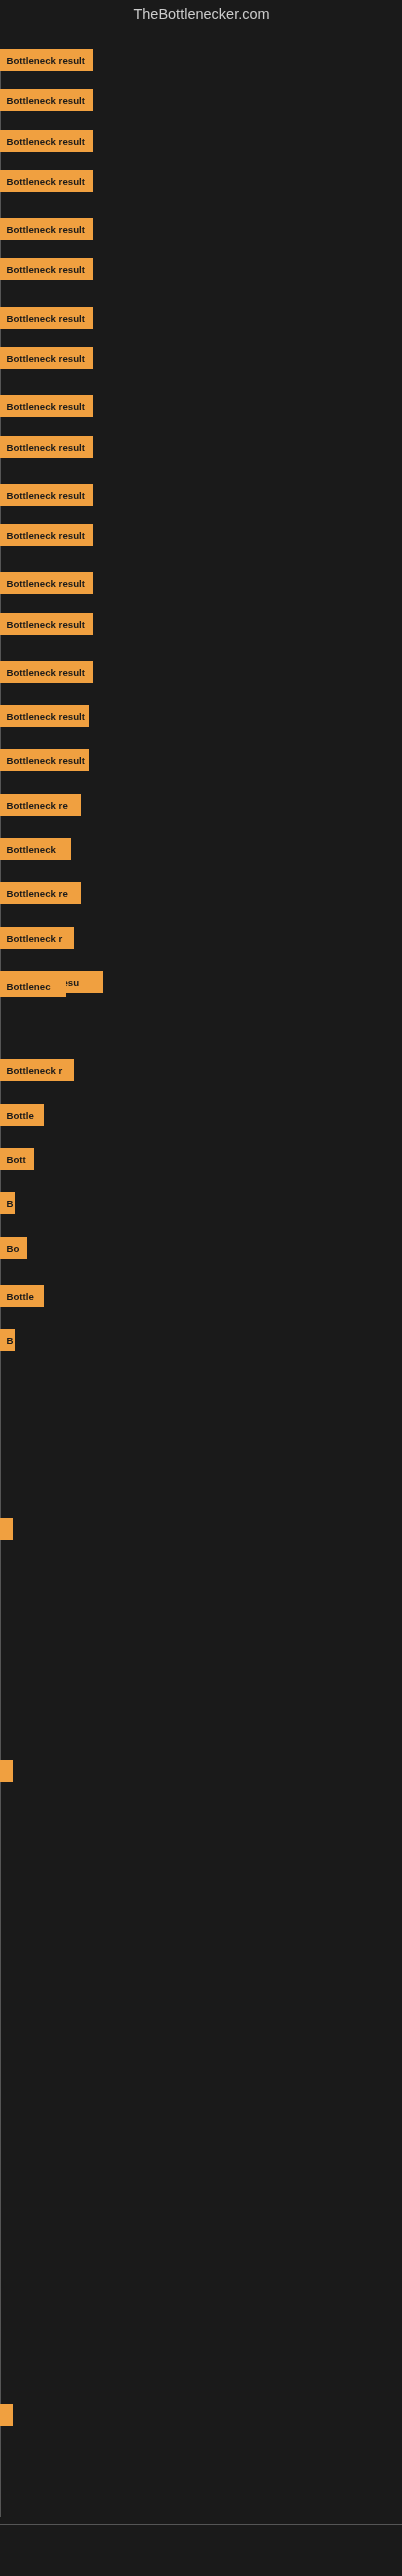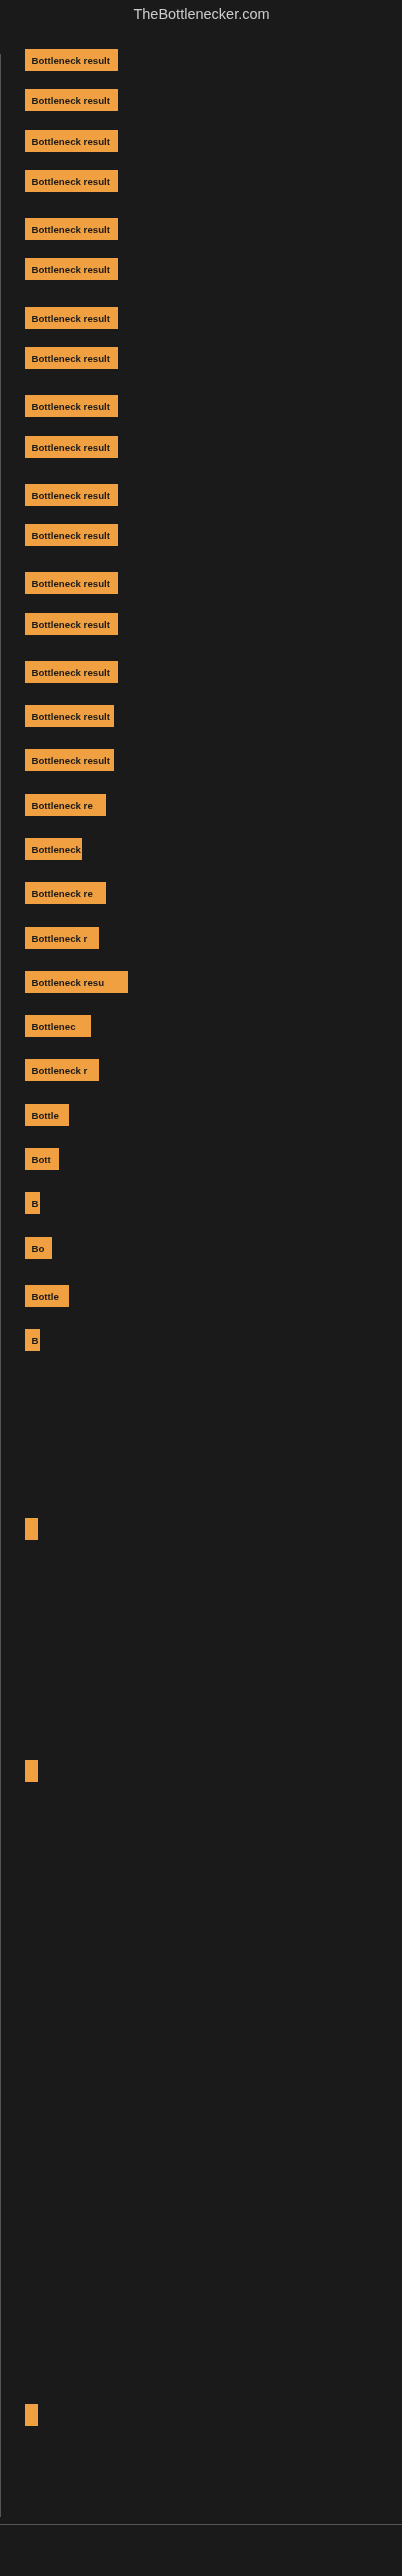--- a/index.html
+++ b/index.html
@@ -26,21 +26,20 @@
       width: 403px;
       height: 2536px;
       background-color: #1a1a1a;
     }
     .bar-item {
       position: absolute;
       left: 0;
       height: 22.5px;
       display: flex;
       align-items: flex-start;
-      padding-left: 25px;
     }
     .bar-label {
       background-color: #f0a040;
       color: #1a1a1a;
       font-size: 9.7px;
       font-weight: bold;
       padding: 3.2px 6.4px;
       white-space: nowrap;
       overflow: hidden;
       height: 22.5px;
@@ -120,32 +119,32 @@
     <div class="bar-item" style="top: 676px;">
       <div class="bar-label" style="width: 89px;">Bottleneck result</div>
     </div>
     <div class="bar-item" style="top: 720px;">
       <div class="bar-label" style="width: 89px;">Bottleneck result</div>
     </div>
     <div class="bar-item" style="top: 765px;">
       <div class="bar-label" style="width: 81px;">Bottleneck re</div>
     </div>
     <div class="bar-item" style="top: 809px;">
-      <div class="bar-label" style="width: 57px;">Bottleneck</div>
+      <div class="bar-label" style="width: 71px;">Bottleneck</div>
     </div>
     <div class="bar-item" style="top: 853px;">
       <div class="bar-label" style="width: 81px;">Bottleneck re</div>
     </div>
     <div class="bar-item" style="top: 898px;">
       <div class="bar-label" style="width: 74px;">Bottleneck r</div>
     </div>
     <div class="bar-item" style="top: 942px;">
       <div class="bar-label" style="width: 103px;">Bottleneck resu</div>
     </div>
-    <div class="bar-item" style="top: 986px; border-radius: 11px;">
+    <div class="bar-item" style="top: 946px; border-radius: 11px;">
       <div class="bar-label" style="width: 66px;">Bottlenec</div>
     </div>
     <div class="bar-item" style="top: 1030px;">
       <div class="bar-label" style="width: 74px;">Bottleneck r</div>
     </div>
     <div class="bar-item" style="top: 1075px;">
       <div class="bar-label" style="width: 44px;">Bottle</div>
     </div>
     <div class="bar-item" style="top: 1119px;">
       <div class="bar-label" style="width: 34px;">Bott</div>

